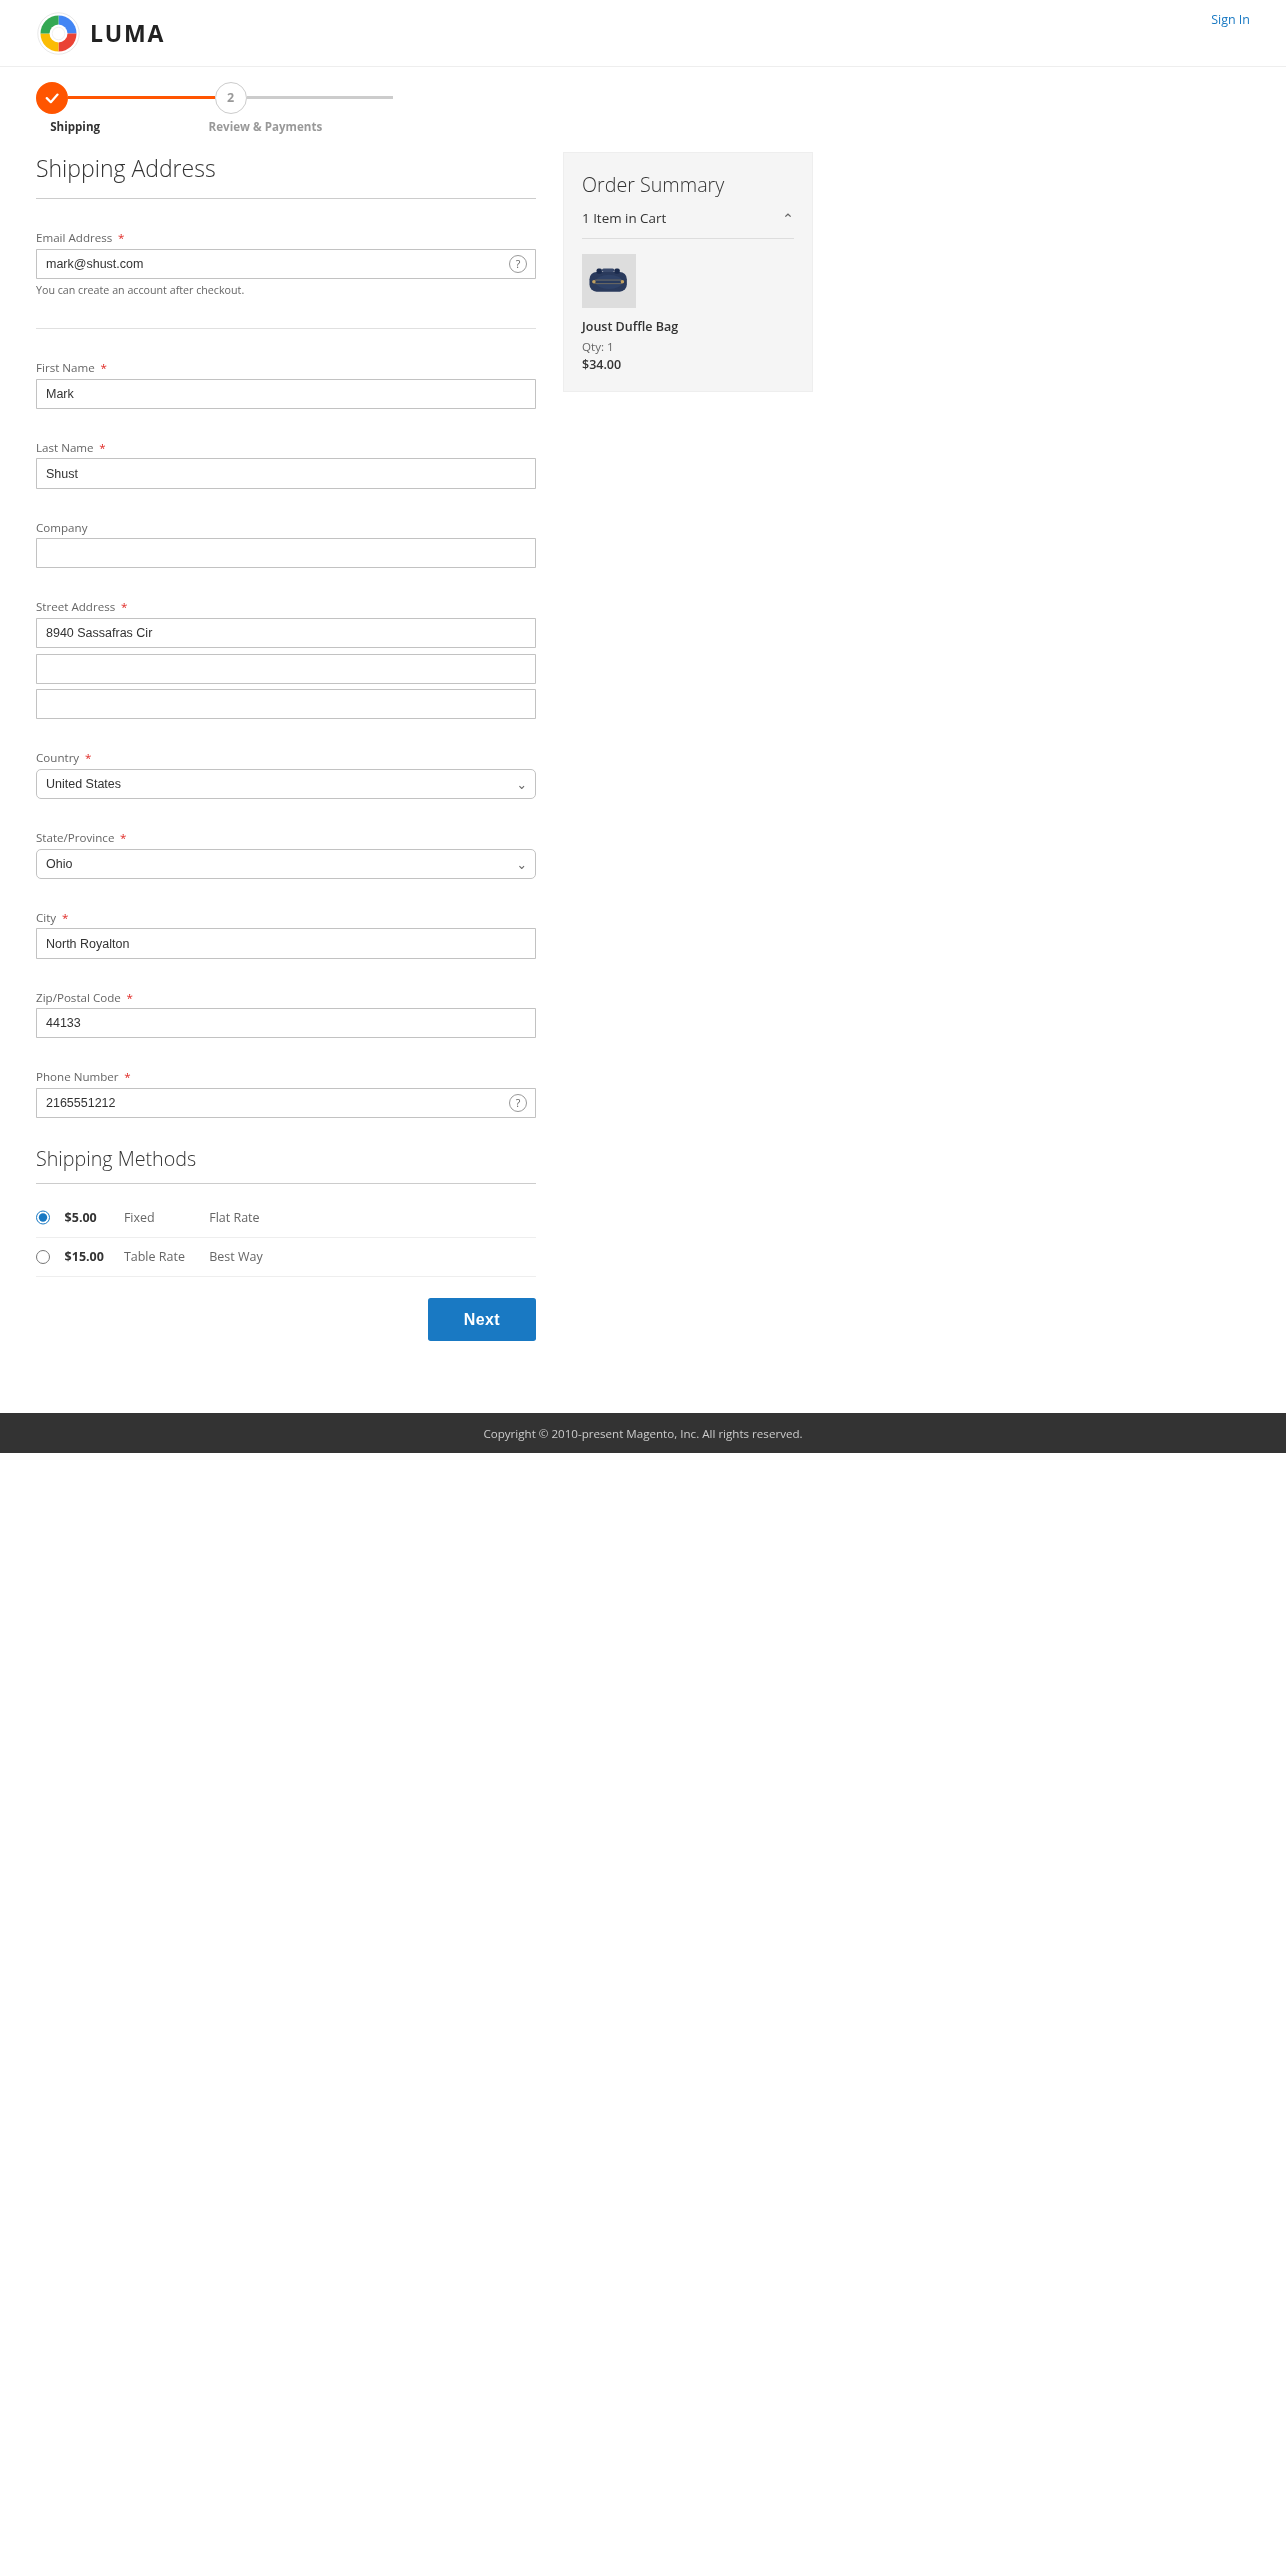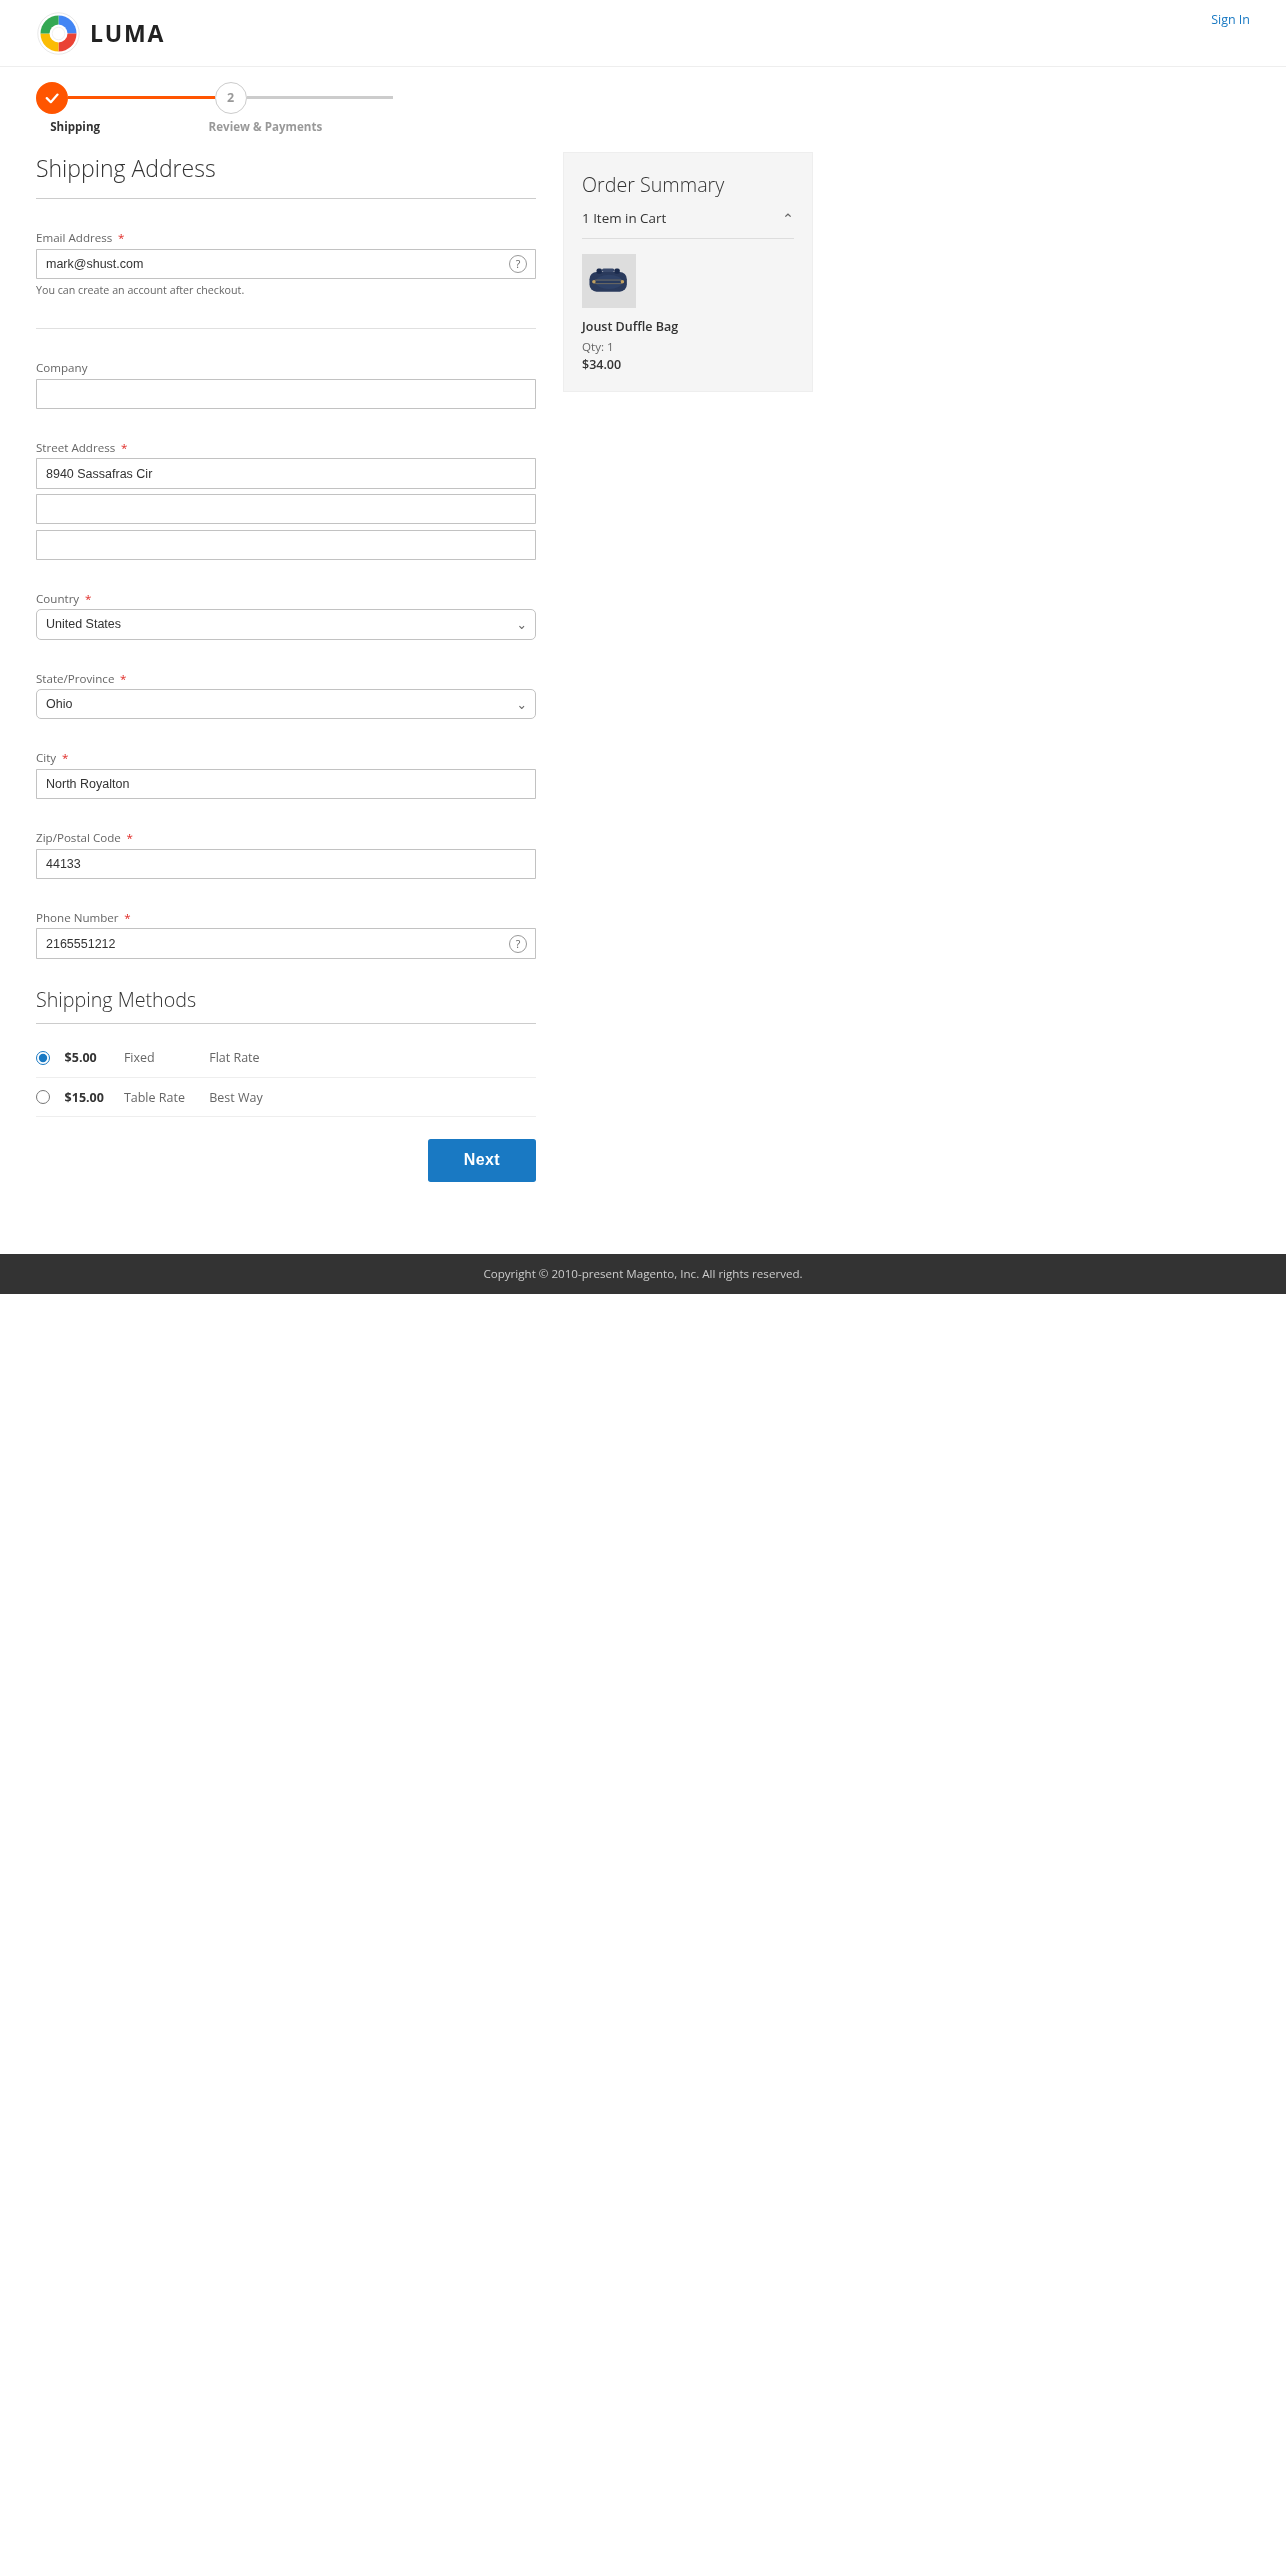--- a/index.html
+++ b/index.html
@@ -394,21 +394,35 @@
       </label>
       <div class="email-input-wrapper">
         <input class="form-input" type="email" value="mark@shust.com" style="">
         <div class="help-icon">?</div>
       </div>
       <p class="hint-text">You can create an account after checkout.</p>
     </div>
 
     <div class="email-section-separator"></div>
 
-
+    <div class="form-group">
+      <label class="form-label">
+        <span>First Name</span>
+        <span class="required-star">*</span>
+      </label>
+      <input class="form-input" type="text" value="Mark" style="">
+    </div>
+
+    <div class="form-group">
+      <label class="form-label">
+        <span>Last Name</span>
+        <span class="required-star">*</span>
+      </label>
+      <input class="form-input" type="text" value="Shust" style="">
+    </div>
 
     <div class="form-group">
       <label class="form-label">Company</label>
       <input class="form-input" type="text" value="" style="">
     </div>
 
     <div class="form-group">
       <label class="form-label">
         <span>Street Address</span>
         <span class="required-star">*</span>

